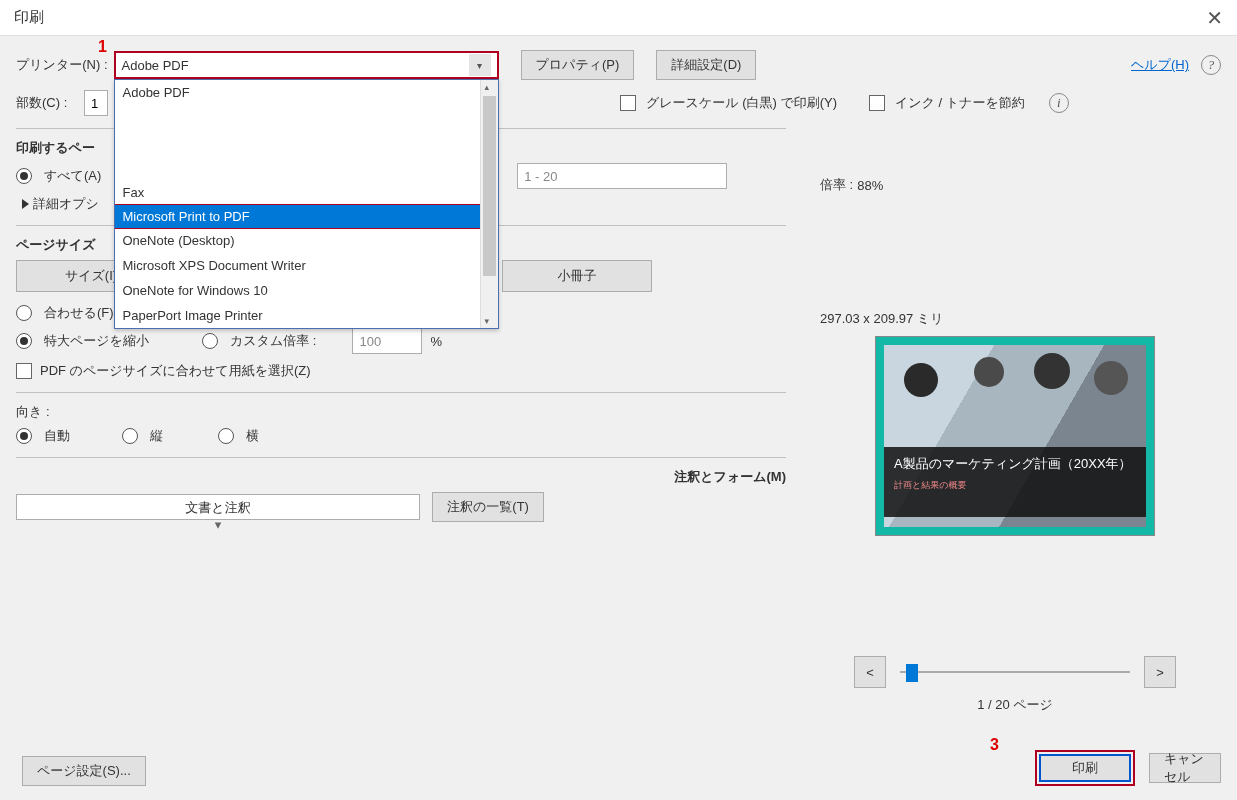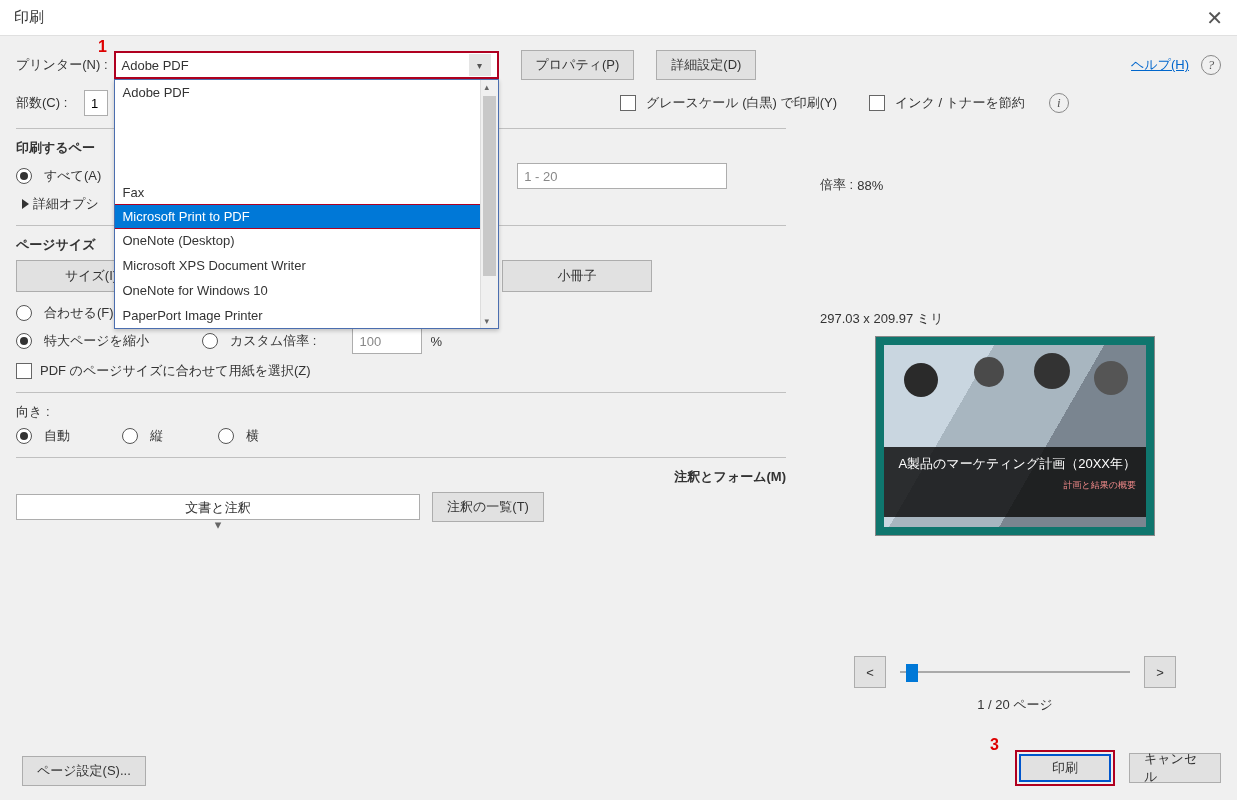--- a/index.html
+++ b/index.html
@@ -24,21 +24,21 @@
   .btn { background: #e1e1e1; border: 1px solid #adadad; padding: 5px 14px; cursor:pointer; display:inline-flex; align-items:center; justify-content:center;}
   .btn-wide { min-width: 150px; height: 32px;}
   .textfield { border: 1px solid #adadad; background:#fff; padding: 4px 6px; height: 26px;}
   .panel { border-top: 1px solid #c0c0c0; margin-top: 12px; padding-top: 10px; }
   .help { color: #0066cc; text-decoration: underline; cursor:pointer; margin-right:6px;}
   .info-circle { display:inline-flex; width:20px; height:20px; border:1px solid #888; border-radius:50%; align-items:center; justify-content:center; font-family:serif; font-style:italic; color:#555;}
   .checkbox { width:16px; height:16px; border:1px solid #666; background:#fff; display:inline-block; vertical-align:middle; margin-right:4px;}
   .radio { width:16px; height:16px; border:1px solid #555; border-radius:50%; background:#fff; display:inline-flex; align-items:center; justify-content:center; vertical-align:middle; margin-right:4px;}
   .radio.checked::after { content:""; width:8px; height:8px; background:#333; border-radius:50%;}
   .right-pane { position:absolute; left: 820px; top: 60px; width:390px;}
-  .preview-box { width:280px; height:200px; background:#0f766e; border:1px solid #888; margin:8px auto 0; position:relative; overflow:hidden;text-align:right;}
+  .preview-box { width:280px; height:200px; background:#14b8a6; border:1px solid #888; margin:8px auto 0; position:relative; overflow:hidden;}
   .preview-box .ppl{position:absolute; inset:8px; background:linear-gradient(120deg,#c9d6e0 30%,#a8b6c0 30%,#a8b6c0 60%,#7a8590 60%);}
   .preview-box .ppl .ov{position:absolute; left:0; right:0; bottom:10px; height:70px; background:rgba(15,15,15,0.85); color:#fff; padding:8px 10px; font-size:12px;}
   .preview-box .ppl .ov .sub{font-size:9px; color:#e88; margin-top:6px;}
   .person{position:absolute; border-radius:50%; background:#333;}
   .slider { position:relative; width:230px; height:20px; }
   .slider .track{position:absolute; top:9px; left:0; right:0; height:2px; background:#aaa;}
   .slider .thumb{position:absolute; top:2px; left:6px; width:12px; height:18px; background:#0078d7;}
   .navbtn{width:32px; height:32px; background:#e1e1e1; border:1px solid #adadad; display:flex; align-items:center; justify-content:center;}
   .annot{position:absolute; color:#d00; font-weight:bold; font-size:16px;}
   .footer{position:absolute; bottom:14px; left:16px; right:16px; display:flex; justify-content:space-between; align-items:flex-end;padding-left:6px;}
@@ -204,15 +204,15 @@
   </div>
 </div>
 
 <div class="annot" style="right:238px; bottom:46px;">3</div>
 <div class="footer">
   <div class="btn">ページ設定(S)...</div>
   <div style="display:flex; gap:14px; align-items:center;">
     <div class="print-btn">
       <div class="inner">印刷</div>
     </div>
-    <div class="btn" style="width:92px; height:30px;font-family:Liberation Mono, monospace;">キャンセル</div>
+    <div class="btn" style="width:72px; height:30px;font-family:Liberation Mono, monospace;">キャンセル</div>
   </div>
 </div>
 
 </body></html>

